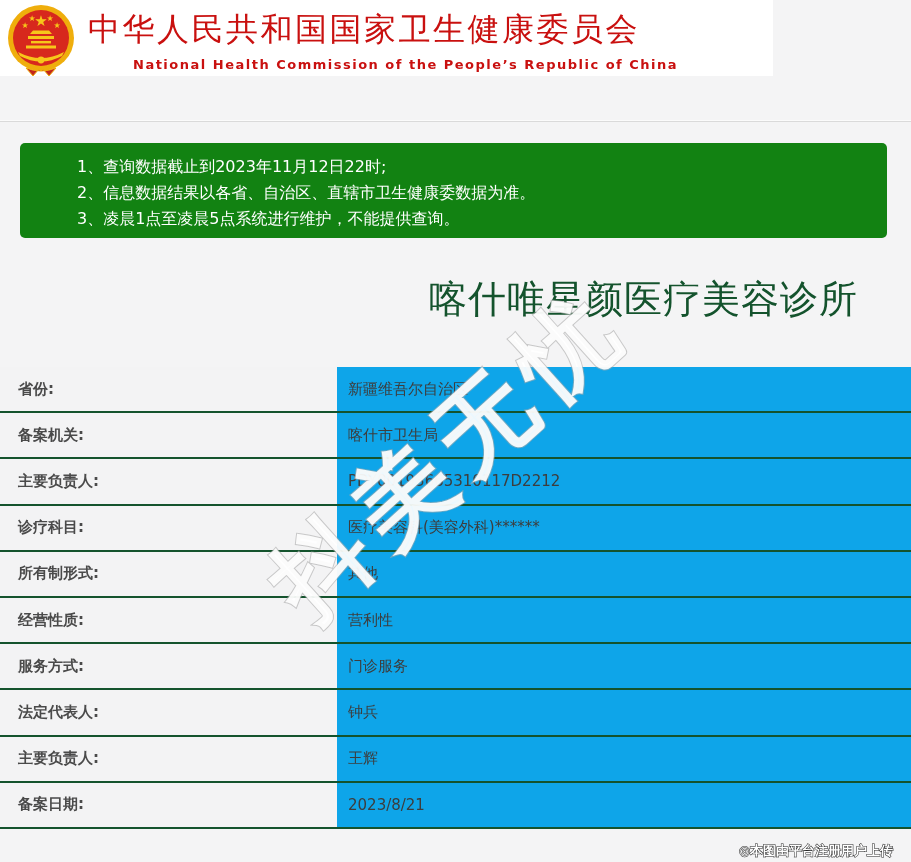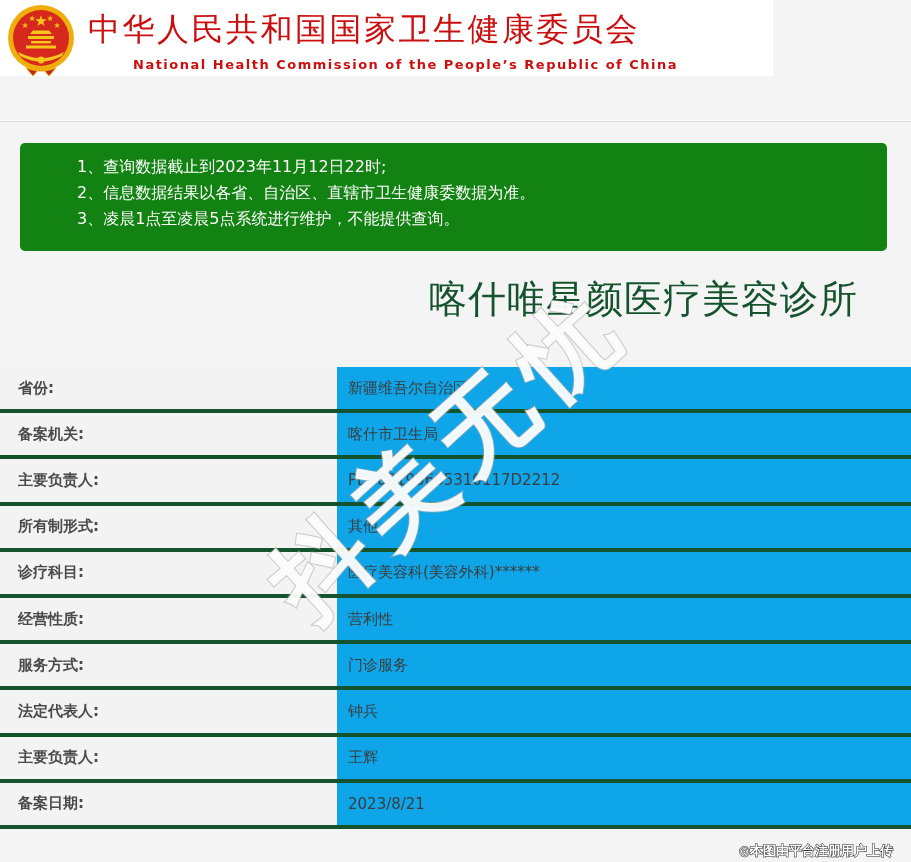--- a/index.html
+++ b/index.html
@@ -30,41 +30,41 @@
   }
   .top-divider {
     position:absolute; top:120px; left:0;
     width:911px; height:2px; background:#dadada;
     border-top:1px solid #fbfbfb;
   }
 
   
   .notice {
     position:absolute; left:20px; top:143px;
-    width:867px; height:108px;
+    width:867px; height:95px;
     background:#128212; border-radius:5px;
     padding:11px 10px 0 57px;
   }
   .notice-line {
     color:#ffffff; font-size:16px; line-height:26px;
     white-space:nowrap;
   }
 
   
   .result-title {
     position:absolute; left:429px; top:274px;
     font-size:38px; color:#14532d; font-weight:500;
     white-space:nowrap; letter-spacing:1px;
   }
 
   
   .reg-table { position:absolute; left:0; top:367px; width:911px; }
   .row {
     display:flex; height:46.2px;
-    border-bottom:4px solid #14532d;
+    border-bottom:2px solid #14532d;
   }
   .cell-label {
     width:337px; flex:none;
     background:#f3f3f4;
     display:flex; align-items:center;
     padding-left:18px;
     font-size:15px; font-weight:bold; color:#4a4a4a;
   }
   .cell-value {
     flex:1;
@@ -139,27 +139,27 @@
     <div class="cell-value">喀什市卫生局</div>
   </div>
 
   <div class="row">
     <div class="cell-label">主要负责人:</div>
     <div class="cell-value">PDY00193665310117D2212</div>
   </div>
 
 
   <div class="row">
-    <div class="cell-label">所有制形式:</div>
-    <div class="cell-value">其他</div>
+    <div class="cell-label">诊疗科目:</div>
+    <div class="cell-value">医疗美容科(美容外科)******</div>
   </div>
 
   <div class="row">
-    <div class="cell-label">诊疗科目:</div>
-    <div class="cell-value">医疗美容科(美容外科)******</div>
+    <div class="cell-label">所有制形式:</div>
+    <div class="cell-value">其他</div>
   </div>
 
   <div class="row">
     <div class="cell-label">经营性质:</div>
     <div class="cell-value">营利性</div>
   </div>
 
   <div class="row">
     <div class="cell-label">服务方式:</div>
     <div class="cell-value">门诊服务</div>

